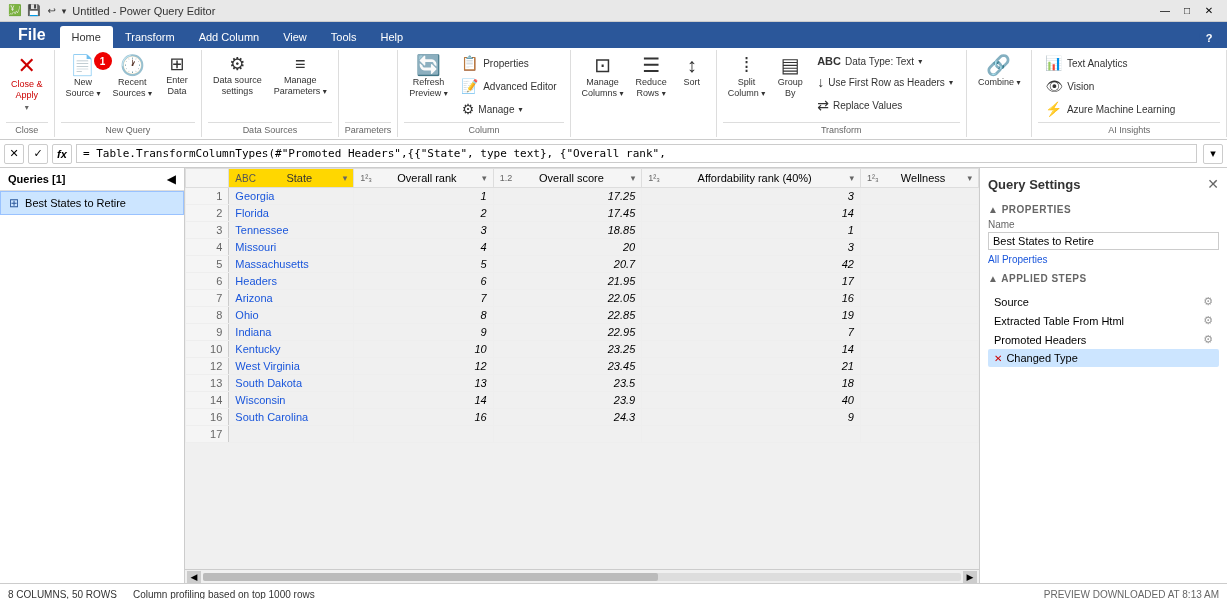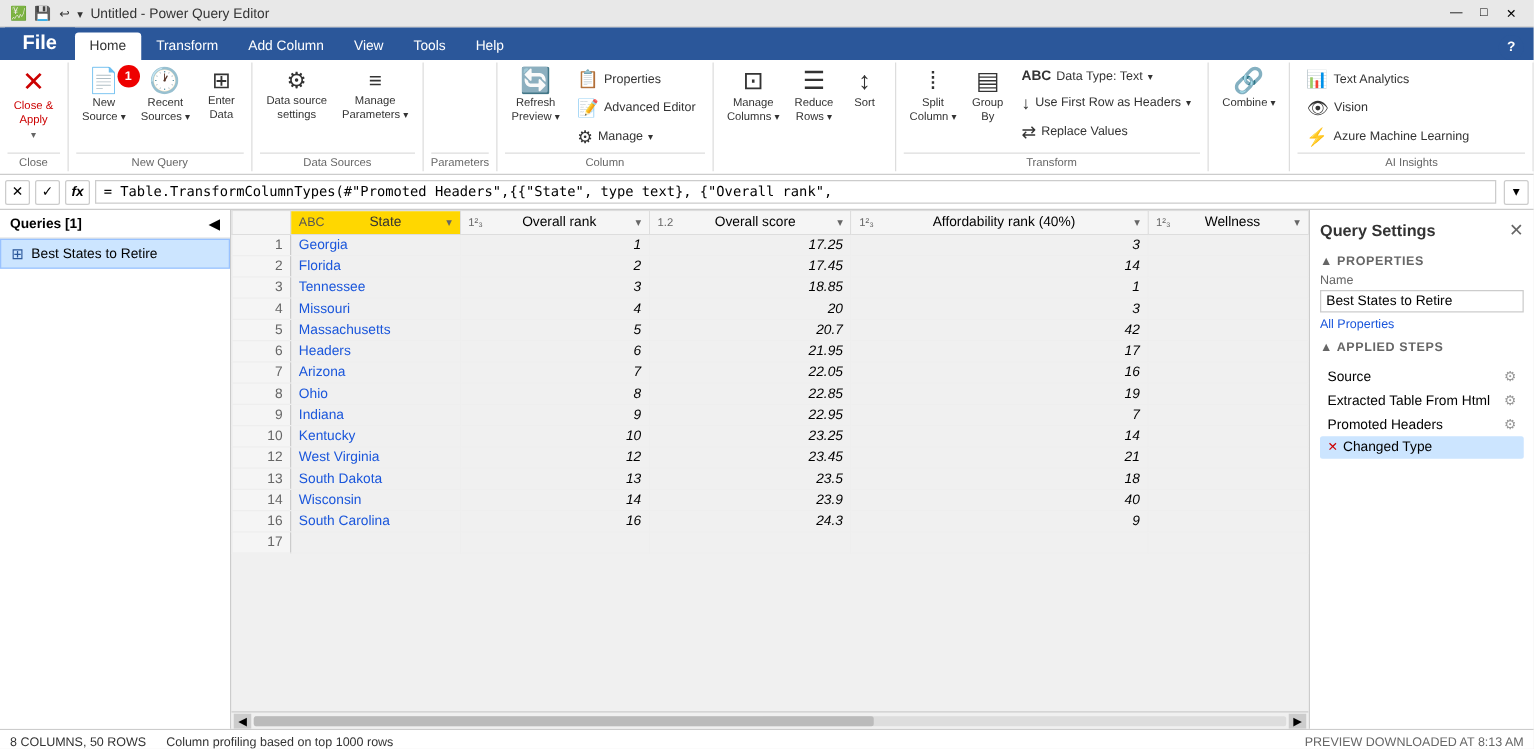--- a/index.html
+++ b/index.html
@@ -224,21 +224,21 @@
     .data-grid td.num-cell {
       text-align: right;
       font-style: italic;
     }
 
     .th-content { display: flex; align-items: center; justify-content: space-between; gap: 4px; }
     .th-dropdown { font-size: 9px; color: #666; cursor: pointer; }
 
     
     .settings-panel {
-      width: 180px;
+      width: 248px;
       background: white;
       border-left: 1px solid #ccc;
       display: flex;
       flex-direction: column;
       padding: 8px;
     }
     .settings-title {
       display: flex;
       justify-content: space-between;
       align-items: center;

